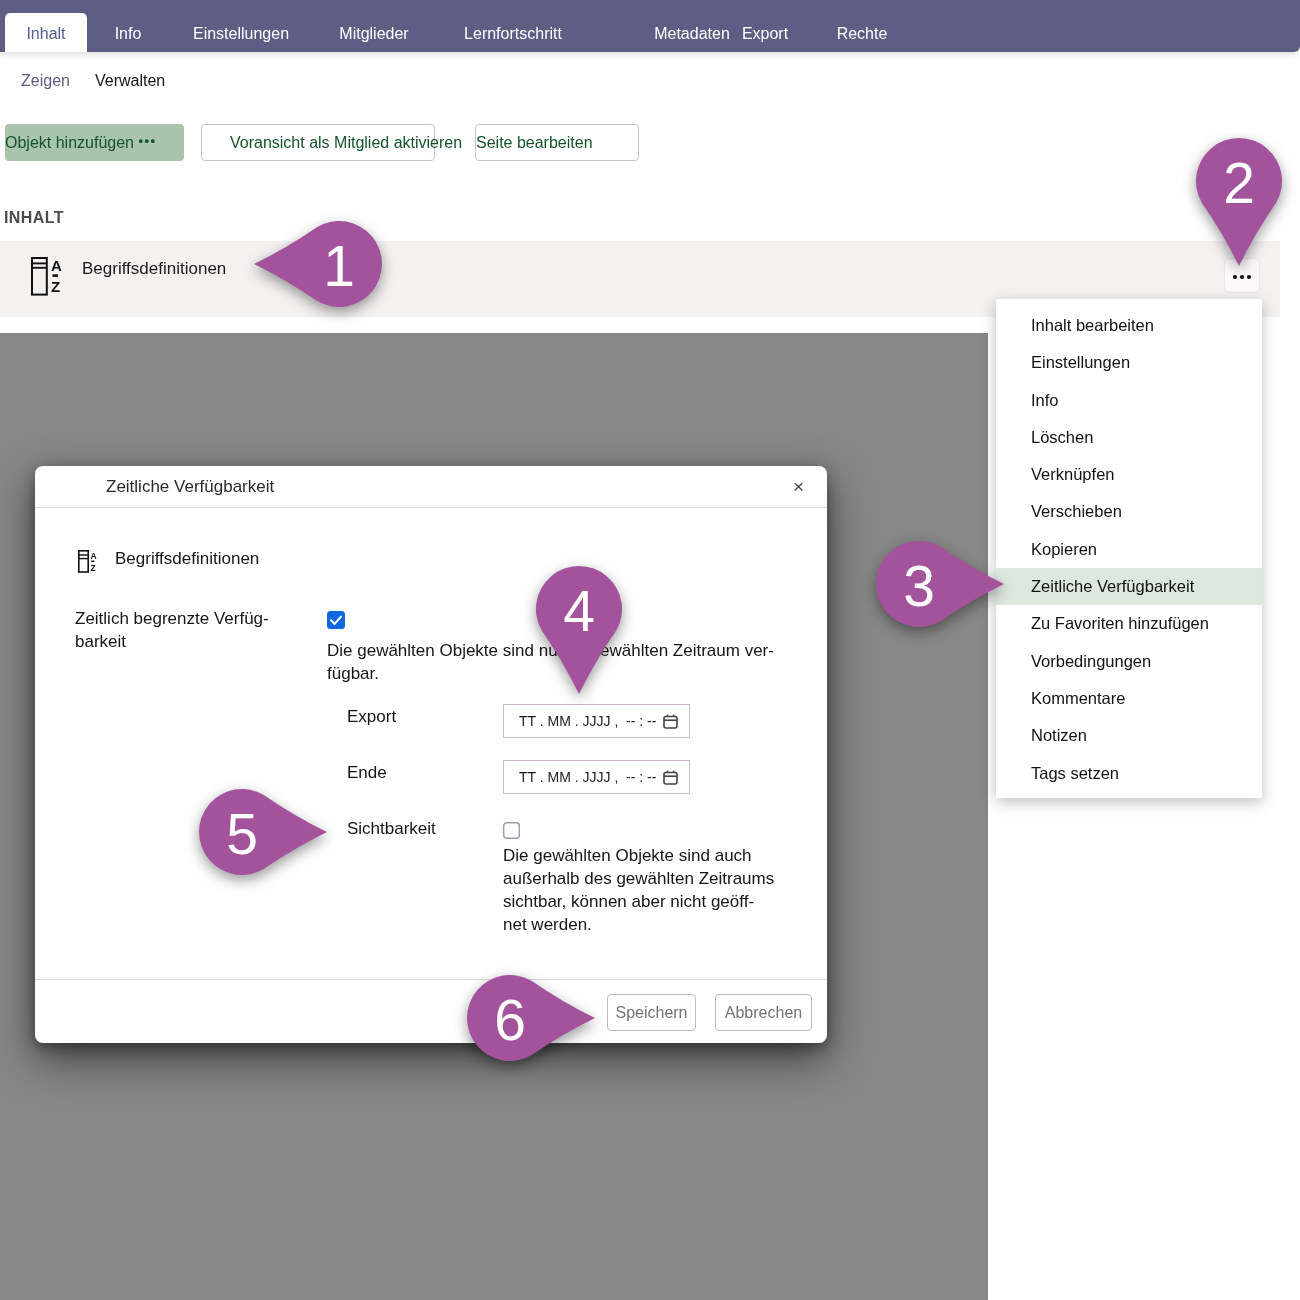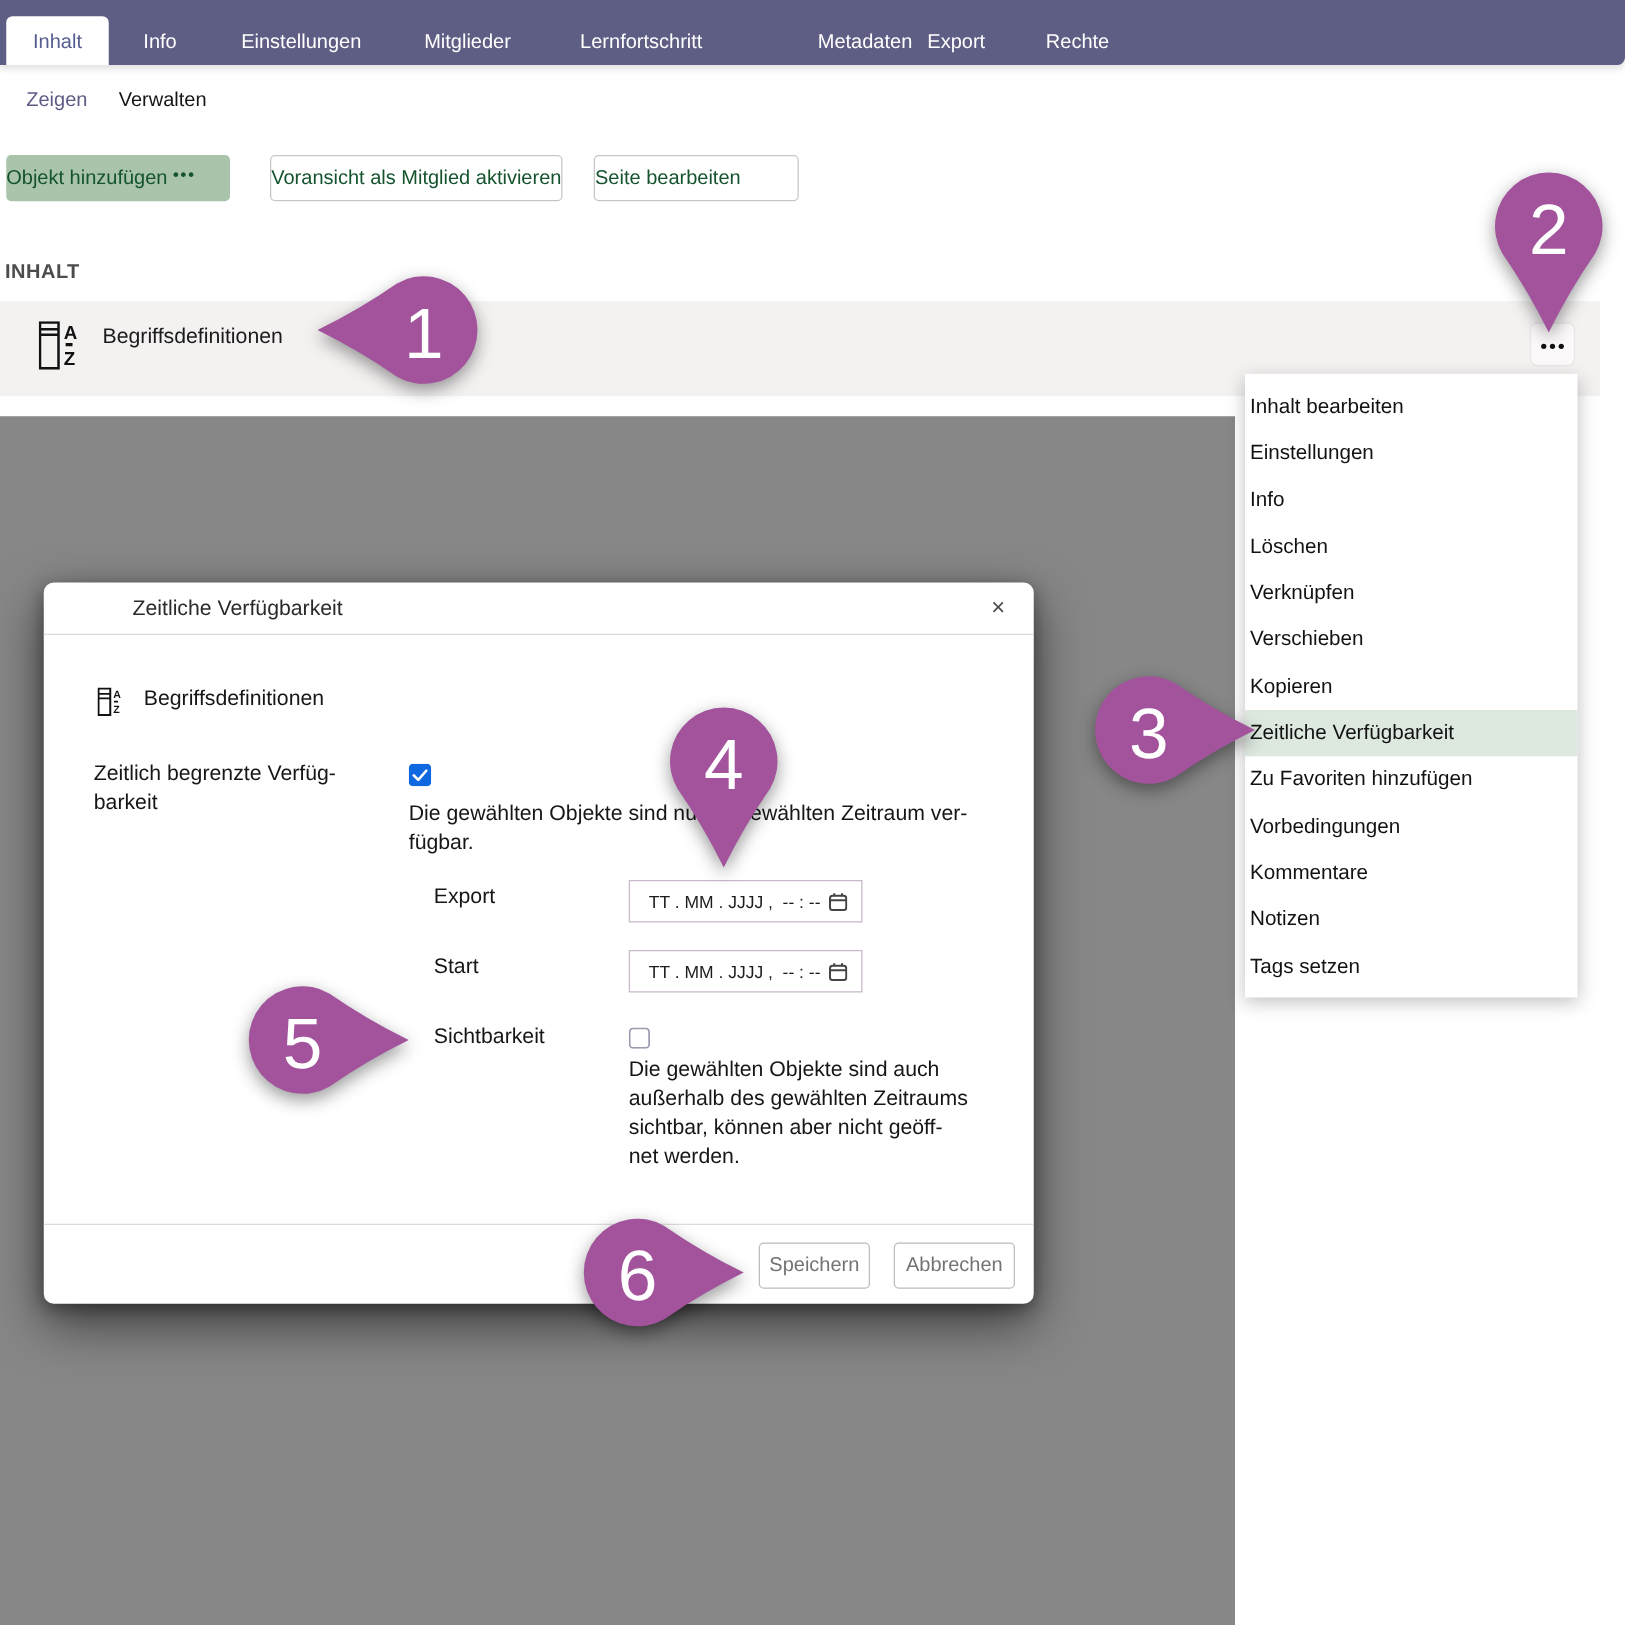--- a/index.html
+++ b/index.html
@@ -25,21 +25,21 @@
   
   .row { left:0; top:241px; width:1280px; height:76px; background:#f4f1f1; }
   .rowtext { left:82px; top:241px; height:56px; line-height:56px; font-size:17px; color:#1b1b1b; }
   .dotsbtn { left:1224px; top:258px; width:36px; height:35px; background:#fbf9f9; border:1px solid #e9e6e6; border-radius:6px; }
 
   
   .overlay { left:0; top:333px; width:988px; height:967px; background:#878787; }
 
   
   .menu { left:996px; top:299px; width:266px; height:499px; background:#fff; box-shadow:0 4px 14px rgba(0,0,0,0.25); padding-top:8px; }
-  .mi { height:37.3px; line-height:37.3px; padding-left:4px; font-size:16.5px; color:#121212; white-space:nowrap; }
+  .mi { height:37.3px; line-height:37.3px; padding-left:35px; font-size:16.5px; color:#121212; white-space:nowrap; }
   .mi.hl { background:#dde8df; }
 
   
   .modal { left:35px; top:466px; width:792px; height:577px; background:#fff; border-radius:8px; box-shadow:0 16px 42px rgba(0,0,0,0.55), 0 4px 14px rgba(0,0,0,0.35); }
   .mhead { position:absolute; left:0; top:0; width:100%; height:42px; border-bottom:1px solid #dcdcdc; }
   .mtitle { position:absolute; left:71px; top:0; line-height:42px; font-size:17px; color:#2a2a2a; }
   .mclose { position:absolute; left:758px; top:0; width:20px; line-height:42px; font-size:19px; color:#4a4a4a; }
   .mfoot { position:absolute; left:0; top:513px; width:100%; height:64px; border-top:1px solid #dcdcdc; }
   .fbtn { position:absolute; top:528px; height:37px; background:#fff; border:1px solid #bbb; border-radius:4px; font-size:16px; color:#737373; text-align:center; line-height:35px; }
   .mlabel { font-size:17px; color:#161616; line-height:23px; }
@@ -55,21 +55,21 @@
   <div class="abs tab" style="left:513px;">Lernfortschritt</div>
   <div class="abs tab" style="left:692px;">Metadaten</div>
   <div class="abs tab" style="left:765px;">Export</div>
   <div class="abs tab" style="left:862px;">Rechte</div>
   <div class="abs tab-active">Inhalt</div>
 
   <div class="abs zeigen">Zeigen</div>
   <div class="abs verwalten">Verwalten</div>
 
   <div class="abs btn btn-green">Objekt hinzufügen <span style="letter-spacing:1.5px;font-weight:bold;position:relative;top:-3px;font-size:13px;">•••</span></div>
-  <div class="abs btn btn-white" style="left:216px; width:234px;">Voransicht als Mitglied aktivieren</div>
+  <div class="abs btn btn-white" style="left:201px; width:234px;padding-left:28px;">Voransicht als Mitglied aktivieren</div>
   <div class="abs btn btn-white" style="left:475px; width:164px;">Seite bearbeiten</div>
 
   <div class="abs inhalt-h">INHALT</div>
 
   <div class="abs row"></div>
   <svg class="abs" style="left:31px; top:257px;" width="32" height="40" viewBox="0 0 32 40">
     <rect x="1.0" y="1.0" width="14.8" height="36.6" fill="none" stroke="#111" stroke-width="2.0"></rect>
     <line x1="1" y1="6.4" x2="15.8" y2="6.4" stroke="#111" stroke-width="1.9"></line>
     <line x1="1" y1="10.8" x2="15.8" y2="10.8" stroke="#111" stroke-width="1.9"></line>
     <text x="20" y="14" font-family="Liberation Sans" font-size="15" font-weight="bold" fill="#111">A</text>
@@ -129,21 +129,21 @@
     <div class="dinput" style="left:468px; top:238px;">
       <div class="dtext">TT . MM . JJJJ ,  -- : --</div>
       <svg style="position:absolute; right:11px; top:9px;" width="15" height="15" viewBox="0 0 15 15">
         <rect x="1" y="2.5" width="13" height="11.5" rx="2" fill="none" stroke="#444" stroke-width="1.6"></rect>
         <line x1="1" y1="6.2" x2="14" y2="6.2" stroke="#444" stroke-width="1.6"></line>
         <line x1="4.4" y1="0.6" x2="4.4" y2="3" stroke="#444" stroke-width="1.6"></line>
         <line x1="10.6" y1="0.6" x2="10.6" y2="3" stroke="#444" stroke-width="1.6"></line>
       </svg>
     </div>
 
-    <div class="abs mlabel" style="left:312px; top:295px;">Start</div>
+    <div class="abs mlabel" style="left:312px; top:295px;">Ende</div>
     <div class="dinput" style="left:468px; top:294px;">
       <div class="dtext">TT . MM . JJJJ ,  -- : --</div>
       <svg style="position:absolute; right:11px; top:9px;" width="15" height="15" viewBox="0 0 15 15">
         <rect x="1" y="2.5" width="13" height="11.5" rx="2" fill="none" stroke="#444" stroke-width="1.6"></rect>
         <line x1="1" y1="6.2" x2="14" y2="6.2" stroke="#444" stroke-width="1.6"></line>
         <line x1="4.4" y1="0.6" x2="4.4" y2="3" stroke="#444" stroke-width="1.6"></line>
         <line x1="10.6" y1="0.6" x2="10.6" y2="3" stroke="#444" stroke-width="1.6"></line>
       </svg>
     </div>
 

